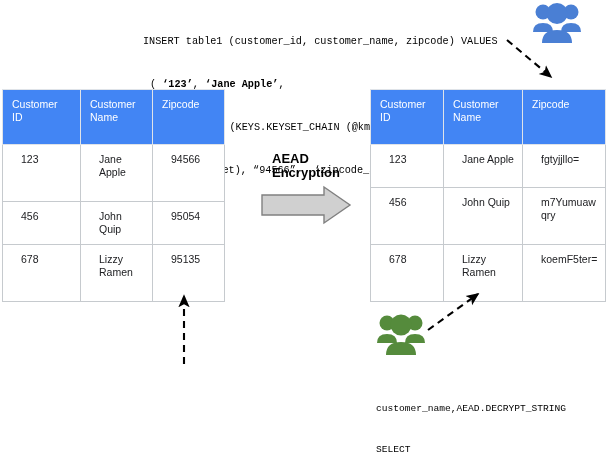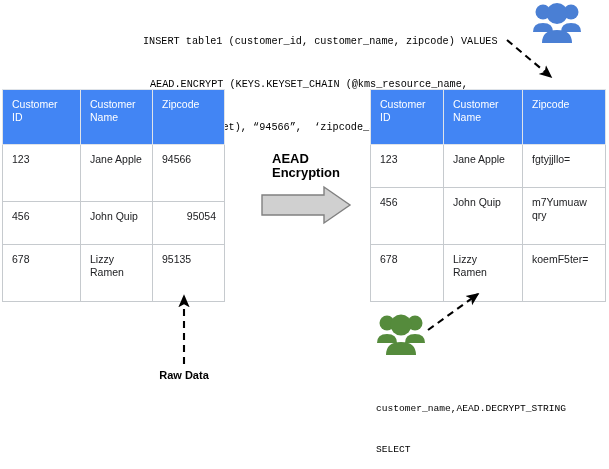--- a/index.html
+++ b/index.html
@@ -61,21 +61,21 @@
     padding: 8px 8px 8px 9px;
     border: 1px solid #dfe3e8;
     line-height: 13px;
     height: 38px;
   }
   .data-table td {
     color: #202124;
     font-size: 10.5px;
     text-align: left;
     vertical-align: top;
-    padding: 8px 8px 8px 9px;
+    padding: 8px 8px 8px 18px;
     border: 1px solid #c6cace;
     line-height: 13px;
     background: #ffffff;
   }
   .data-table tr.row-tall td { height: 40px; }
   .data-table tr.row-short td { height: 26px; }
 
   #table-left  { left: 2px;   top: 89px; width: 222px; }
   #table-right { left: 370px; top: 89px; width: 235px; }
 
@@ -134,20 +134,21 @@
     color: #000000;
   }
 </style>
 </head>
 <body>
 
 <div id="canvas">
 
   <div id="insert-sql" class="sql-block">
     <span class="ln ln-1">INSERT table1 (customer_id, customer_name, zipcode) VALUES</span>
+    <span class="ln ln-2"><span>( </span><span class="sql-strong">‘123’</span><span>, </span><span class="sql-strong">‘Jane Apple’</span><span>,</span></span>
     <span class="ln ln-3">AEAD.ENCRYPT (KEYS.KEYSET_CHAIN (@kms_resource_name,</span>
     <span class="ln ln-4">@wrapped_keyset), “94566”,  ‘zipcode_ad’) as zipcode));</span>
   </div>
 
   <div class="people-icon" id="people-blue">
     <svg viewBox="0 0 50 44" width="50" height="44" aria-hidden="true">
       <g fill="#4a7fd4">
         <circle cx="11" cy="11" r="7.5"></circle>
         <path d="M1 31 q0 -9 10 -9 q10 0 10 9 z"></path>
         <circle cx="39" cy="11" r="7.5"></circle>
@@ -188,21 +189,21 @@
     </thead>
     <tbody>
       <tr class="row-tall">
         <td>123</td>
         <td style="white-space:pre-line;">Jane Apple</td>
         <td style="white-space:pre-line;margin-top:44px;">94566</td>
       </tr>
       <tr class="row-short">
         <td>456</td>
         <td style="white-space:pre-line;">John Quip</td>
-        <td style="white-space:pre-line;text-align:right;">95054</td>
+        <td style="white-space:pre-line;">95054</td>
       </tr>
       <tr class="row-tall">
         <td>678</td>
         <td style="white-space:pre-line;">Lizzy
 Ramen</td>
         <td style="white-space:pre-line;">95135</td>
       </tr>
     </tbody>
   </table>
 
@@ -244,21 +245,20 @@
 
   <div id="aead-label">AEAD
 Encryption</div>
 
   <div id="block-arrow">
     <svg viewBox="0 0 92 40" width="92" height="40" aria-hidden="true">
       <path d="M2 10 L64 10 L64 2 L90 20 L64 38 L64 30 L2 30 Z" fill="#d0d0d0" stroke="#808080" stroke-width="1.4" stroke-linejoin="miter"></path>
     </svg>
   </div>
 
-  <div id="raw-data-label">Raw Data</div>
 
   <div id="select-sql" class="sql-block">
     <span class="ln">customer_name,AEAD.DECRYPT_STRING</span>
     <span class="ln">SELECT</span>
     
     
     
     
   </div>
 

